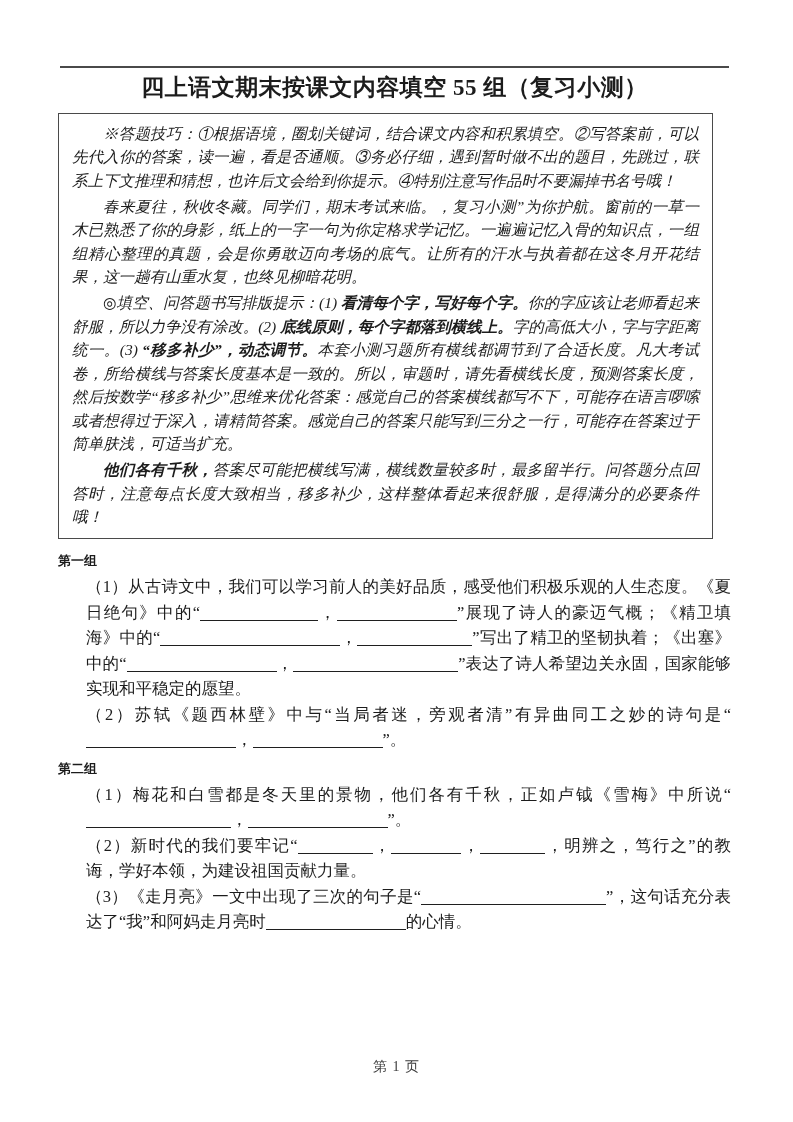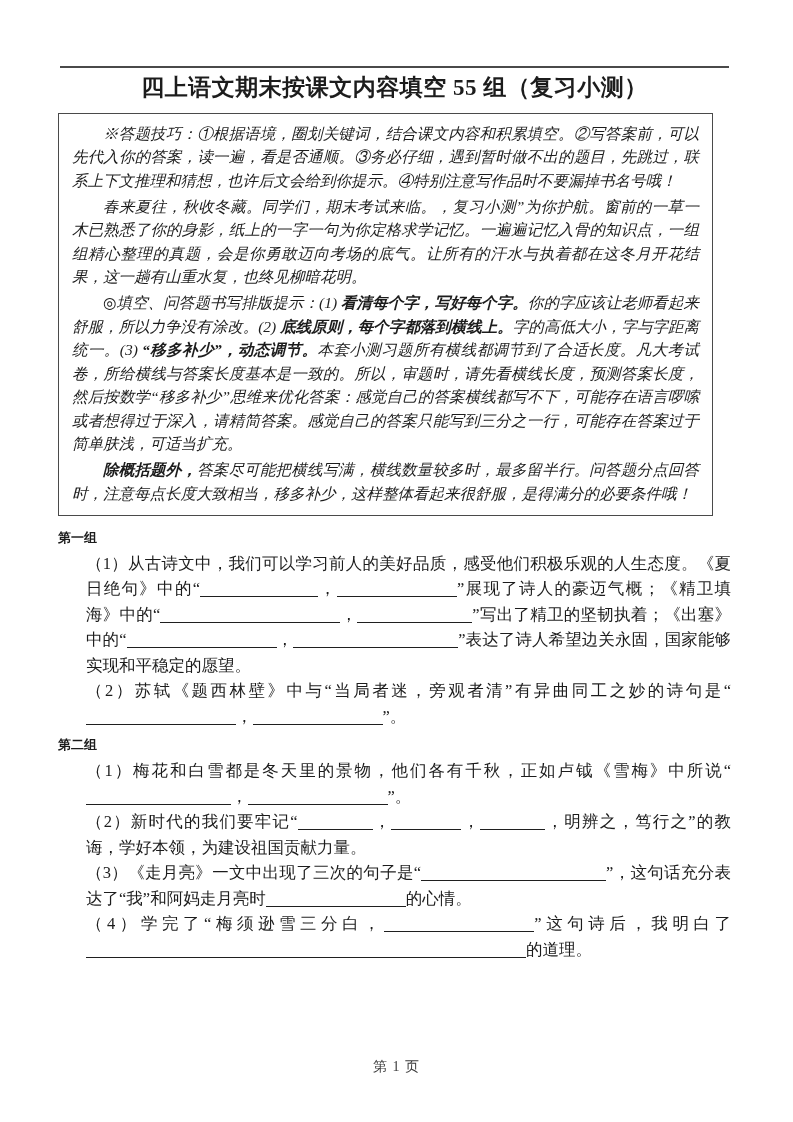--- a/index.html
+++ b/index.html
@@ -73,32 +73,31 @@
 <body>
 
 <div class="page">
   <hr class="top-rule">
   <h1 class="title">四上语文期末按课文内容填空 55 组（复习小测）</h1>
 
   <div class="intro-box">
       <p class="intro-para"><span>※答题技巧：①根据语境，圈划关键词，结合课文内容和积累填空。②写答案前，可以先代入你的答案，读一遍，看是否通顺。③务必仔细，遇到暂时做不出的题目，先跳过，联系上下文推理和猜想，也许后文会给到你提示。④特别注意写作品时不要漏掉书名号哦！</span></p>
       <p class="intro-para"><span>春来夏往，秋收冬藏。同学们，期末考试来临。，复习小测”为你护航。窗前的一草一木已熟悉了你的身影，纸上的一字一句为你定格求学记忆。一遍遍记忆入骨的知识点，一组组精心整理的真题，会是你勇敢迈向考场的底气。让所有的汗水与执着都在这冬月开花结果，这一趟有山重水复，也终见柳暗花明。</span></p>
       <p class="intro-para"><span>◎填空、问答题书写排版提示：(1) </span><span class="b">看清每个字，写好每个字。</span><span>你的字应该让老师看起来舒服，所以力争没有涂改。(2) </span><span class="b">底线原则，每个字都落到横线上。</span><span>字的高低大小，字与字距离统一。(3) </span><span class="b">“移多补少”，动态调节。</span><span>本套小测习题所有横线都调节到了合适长度。凡大考试卷，所给横线与答案长度基本是一致的。所以，审题时，请先看横线长度，预测答案长度，然后按数学“移多补少”思维来优化答案：感觉自己的答案横线都写不下，可能存在语言啰嗦或者想得过于深入，请精简答案。感觉自己的答案只能写到三分之一行，可能存在答案过于简单肤浅，可适当扩充。</span></p>
-      <p class="intro-para"><span class="b">除概括题外，</span><span>答案尽可能把横线写满，横线数量较多时，最多留半行。问答题分点回答时，注意每点长度大致相当，移多补少，这样整体看起来很舒服，是得满分的必要条件哦！</span></p>
+      <p class="intro-para"><span class="b">他们各有千秋，</span><span>答案尽可能把横线写满，横线数量较多时，最多留半行。问答题分点回答时，注意每点长度大致相当，移多补少，这样整体看起来很舒服，是得满分的必要条件哦！</span></p>
     </div>
 
   <div class="body-area">
       <div>
         <div class="sec-heading">第一组</div>
         <div class="item"><span>（1）从古诗文中，我们可以学习前人的美好品质，感受他们积极乐观的人生态度。《夏日绝句》中的“</span><span class="blank" style="width: 118px;"></span><span>，</span><span class="blank" style="width: 120px;"></span><span>”展现了诗人的豪迈气概；《精卫填海》中的“</span><span class="blank" style="width: 180px;"></span><span>，</span><span class="blank" style="width: 115px;"></span><span>”写出了精卫的坚韧执着；《出塞》中的“</span><span class="blank" style="width: 150px;"></span><span>，</span><span class="blank" style="width: 165px;"></span><span>”表达了诗人希望边关永固，国家能够实现和平稳定的愿望。</span></div>
         <div class="item"><span>（2）苏轼《题西林壁》中与“当局者迷，旁观者清”有异曲同工之妙的诗句是“</span><span class="blank" style="width: 150px;"></span><span>，</span><span class="blank" style="width: 130px;"></span><span>”。</span></div>
       </div>
       <div>
         <div class="sec-heading">第二组</div>
         <div class="item"><span>（1）梅花和白雪都是冬天里的景物，他们各有千秋，正如卢钺《雪梅》中所说“</span><span class="blank" style="width: 145px;"></span><span>，</span><span class="blank" style="width: 140px;"></span><span>”。</span></div>
         <div class="item"><span>（2）新时代的我们要牢记“</span><span class="blank" style="width: 75px;"></span><span>，</span><span class="blank" style="width: 70px;"></span><span>，</span><span class="blank" style="width: 65px;"></span><span>，明辨之，笃行之”的教诲，学好本领，为建设祖国贡献力量。</span></div>
         <div class="item"><span>（3）《走月亮》一文中出现了三次的句子是“</span><span class="blank" style="width: 185px;"></span><span>”，这句话充分表达了“我”和阿妈走月亮时</span><span class="blank" style="width: 140px;"></span><span>的心情。</span></div>
-        <div class="item"><span>（4）学完了“梅须逊雪三分白，</span><span class="blank" style="width: 150px;"></span><span>”这句诗后，我明白了</span><span class="blank" style="width: 440px;"></span><span>的道理。</span></div>
       </div>
     </div>
 
   <div class="footer">第 1 页</div>
 </div>
 
 </body></html>

